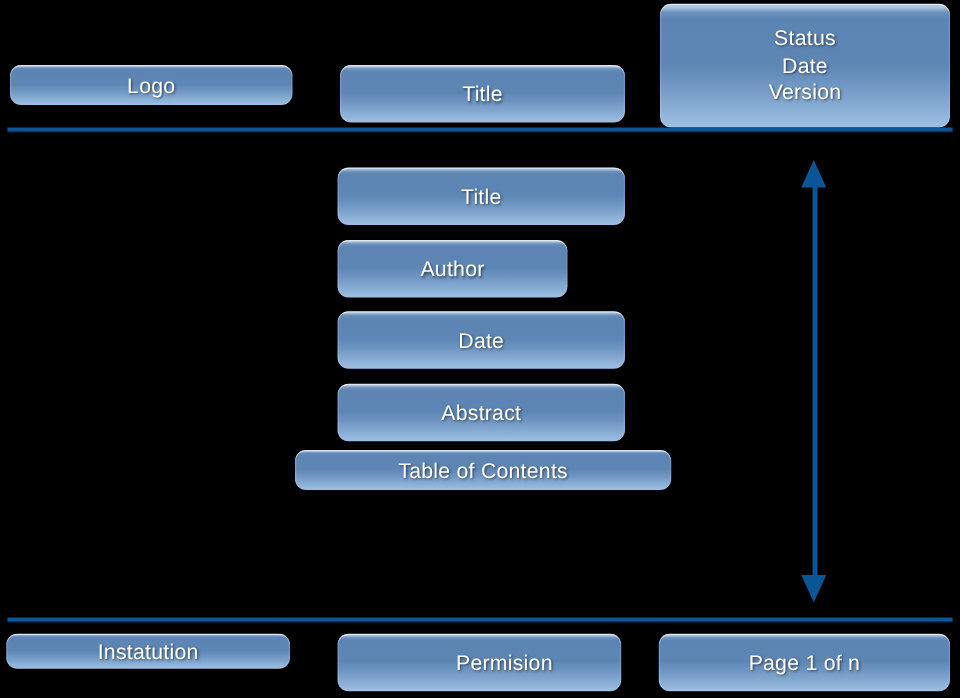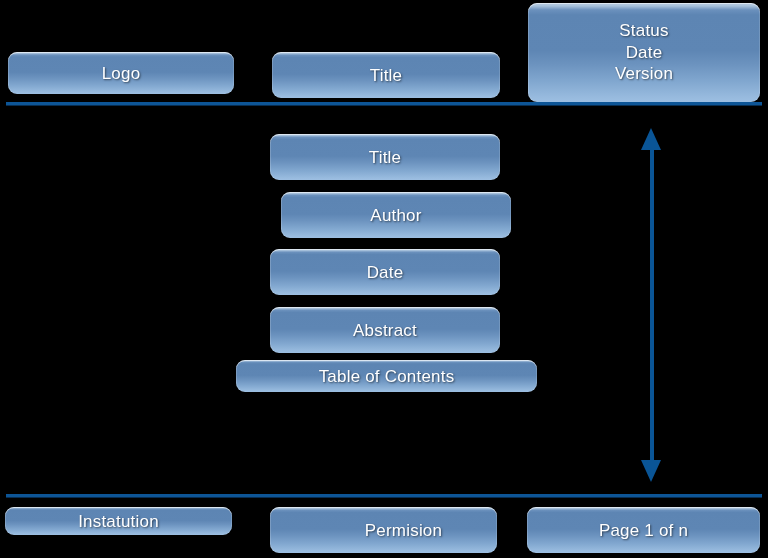--- a/index.html
+++ b/index.html
@@ -95,41 +95,41 @@
   .arrow-head.down {
     bottom: 0;
     border-top: 22px solid #0a5596;
   }
 </style>
 </head>
 <body>
 
 <div id="canvas">
 
-  <div class="box" style="left:8px; top:52px; width:226px; height:42px;">
+  <div class="box" style="left:8px; top:52px; width:226px; height:32px;">
     <span class="label">Logo</span>
   </div>
 
   <div class="box" style="left:272px; top:52px; width:228px; height:46px;">
     <span class="label">Title</span>
   </div>
 
   <div class="box tall" style="left:528px; top:3px; width:232px; height:99px;">
     <span class="label">Status
 Date
 Version</span>
   </div>
 
   <div class="rule" style="top:102px;"></div>
 
   <div class="box" style="left:270px; top:134px; width:230px; height:46px;">
     <span class="label">Title</span>
   </div>
 
-  <div class="box" style="left:270px; top:192px; width:230px; height:46px;margin-left:11px;">
+  <div class="box" style="left:270px; top:192px; width:184px; height:46px;">
     <span class="label">Author</span>
   </div>
 
   <div class="box" style="left:270px; top:249px; width:230px; height:46px;">
     <span class="label">Date</span>
   </div>
 
   <div class="box" style="left:270px; top:307px; width:230px; height:46px;">
     <span class="label">Abstract</span>
   </div>

